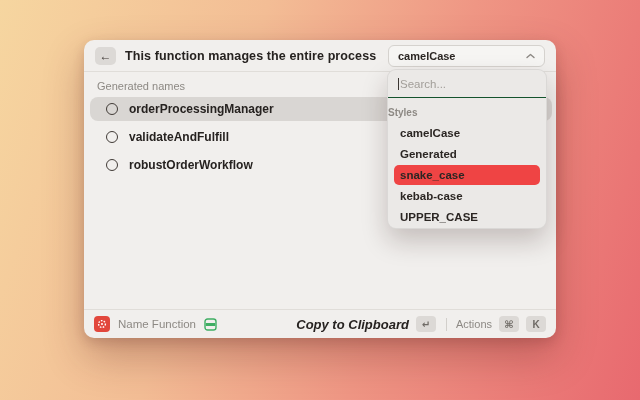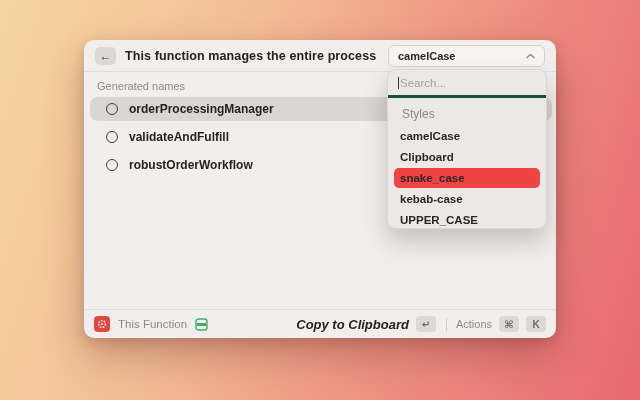--- a/index.html
+++ b/index.html
@@ -47,26 +47,26 @@
     width:12px;height:12px;border:1.6px solid #423c38;border-radius:50%;flex:0 0 auto;
   }
   .row-label{font-size:12px;font-weight:600;color:#262220;}
   
   .panel{
     position:absolute;left:387px;top:69px;width:160px;height:160px;
     background:#ebe9e7;border:1px solid rgba(0,0,0,.07);border-radius:9px;
     box-shadow:0 12px 26px rgba(40,20,15,.22);z-index:5;
   }
   .panel-search{
-    height:28px;border-bottom:3px solid #14532d;display:flex;align-items:center;
+    height:28px;border-bottom:1px solid #14532d;display:flex;align-items:center;
     padding:0 10px;gap:1px;text-align:right;
   }
   .caret{width:1px;height:12px;background:#3a3531;}
   .search-placeholder{font-size:11.5px;color:#a29e99;}
-  .panel-section{margin:9px 14px 5px;font-size:12px;color:#8d8984;font-weight:400;}
+  .panel-section{margin:9px 0 5px;font-size:10px;color:#8d8984;font-weight:700;}
   .option{
     height:20px;margin:0 6px 1px;border-radius:5px;display:flex;align-items:center;
     padding:0 6px;font-size:11.5px;font-weight:600;color:#2b2623;
   }
   .option.selected{background:#ef4444;}
   
   .footer{
     position:absolute;left:0;right:0;bottom:0;height:29px;
     border-top:1px solid #e0ddd9;display:flex;align-items:center;padding:0 10px;
   }
@@ -124,21 +124,21 @@
       <span class="row-label">robustOrderWorkflow</span>
     </div>
 
     <div class="footer">
       <div class="app-icon">
         <svg width="10" height="10" viewBox="0 0 10 10">
             <circle cx="5" cy="5" r="3.4" fill="none" stroke="#ffffff" stroke-width="1.4" stroke-dasharray="1.6 1.3"></circle>
             <circle cx="5" cy="5" r="1" fill="#ffffff"></circle>
           </svg>
       </div>
-      <span class="app-name">This Function</span>
+      <span class="app-name">Name Function</span>
       <span class="badge-icon">
         <svg width="13" height="13" viewBox="0 0 13 13">
             <rect x="1" y="1" width="11" height="11" rx="2.6" fill="none" stroke="#3fae63" stroke-width="1.4"></rect>
             <rect x="1.8" y="5" width="9.4" height="3" fill="#3fae63"></rect>
           </svg>
       </span>
       <div class="footer-right">
         <span class="primary-label">Copy to Clipboard</span>
         <span class="key">↵</span>
         <span class="divider"></span>
@@ -149,19 +149,19 @@
     </div>
   </div>
 
   <div class="panel">
     <div class="panel-search">
       <span class="caret"></span>
       <span class="search-placeholder">Search...</span>
     </div>
     <div class="panel-section">Styles</div>
     <div class="option">camelCase</div>
-    <div class="option">Clipboard</div>
+    <div class="option">Generated</div>
     <div class="option selected">snake_case</div>
     <div class="option">kebab-case</div>
     <div class="option">UPPER_CASE</div>
   </div>
 
 </div>
 
 </body></html>

